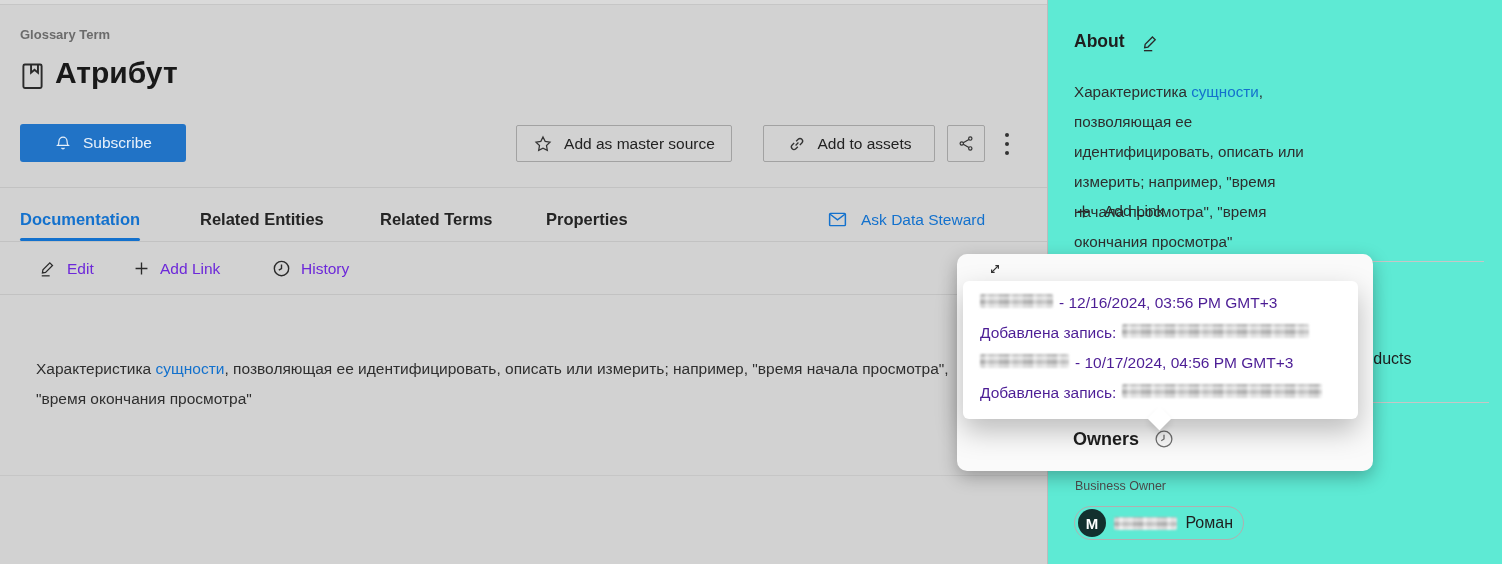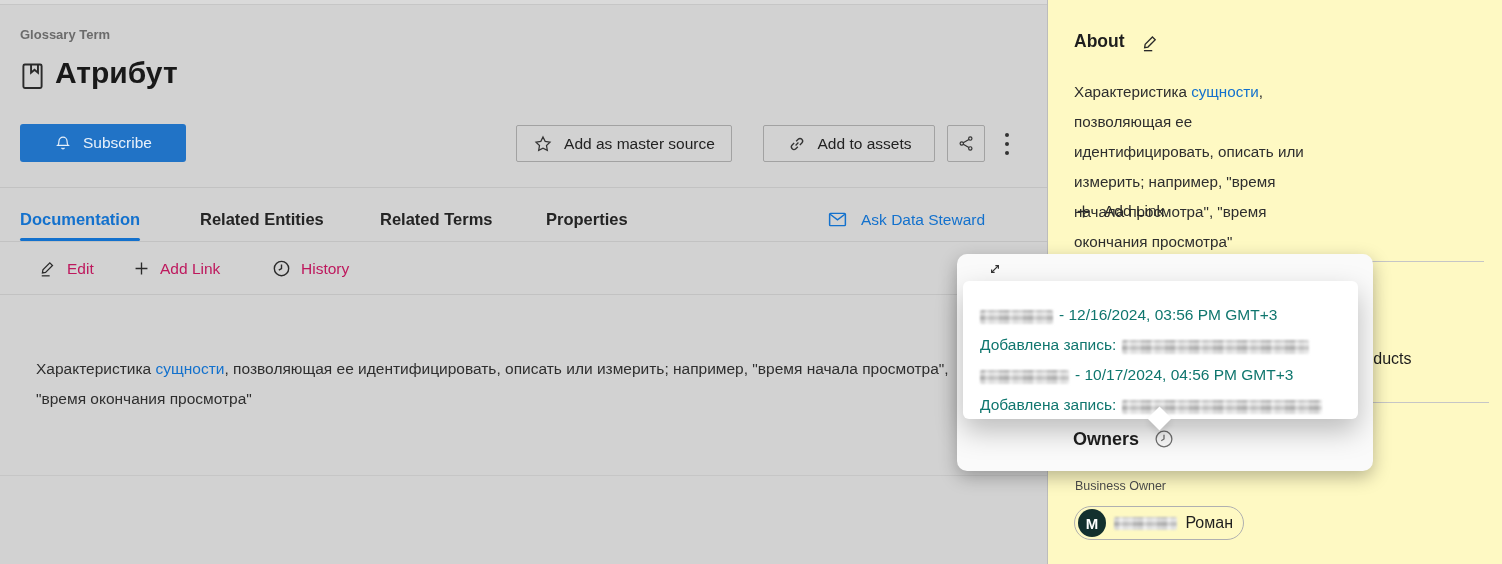--- a/index.html
+++ b/index.html
@@ -24,29 +24,29 @@
 
   .tabsbar{position:absolute;left:0;top:187px;width:1047px;height:55px;border-top:1px solid #c2c2c2;border-bottom:1px solid #c2c2c2;}
   .tab{position:absolute;top:9px;height:45px;display:flex;align-items:center;font-size:16.5px;font-weight:600;color:#242424;cursor:pointer;}
   .tab.active{color:#1371cd;}
   .tab.active::after{content:"";position:absolute;left:0;right:0;bottom:1px;height:3px;background:#1371cd;border-radius:2px;}
   .tab-doc{left:20px;} .tab-re{left:200px;} .tab-rt{left:380px;} .tab-pr{left:546px;}
   .ask-link{position:absolute;left:827px;top:9px;height:45px;display:flex;align-items:center;gap:13px;
             font-size:15.5px;font-weight:400;color:#1371cd;cursor:pointer;}
 
   .toolbar{position:absolute;left:0;top:242px;width:1047px;height:53px;border-bottom:1px solid #c2c2c2;}
-  .tool{position:absolute;top:0;height:53px;display:flex;align-items:center;gap:9px;font-size:15.5px;color:#be185d;cursor:pointer;}
+  .tool{position:absolute;top:0;height:53px;display:flex;align-items:center;gap:9px;font-size:15.5px;color:#6d28d9;cursor:pointer;}
   .tool-edit{left:38px;} .tool-addlink{left:132px;} .tool-history{left:271px;}
 
   .desc{position:absolute;left:36px;top:338px;width:920px;font-size:15.5px;line-height:30px;color:#2e2e2e;}
   a.lnk{color:#1371cd;text-decoration:none;cursor:pointer;}
   .main-divider{position:absolute;left:0;top:475px;width:1047px;height:1px;background:#c6c6c6;}
 
   
-  .sidebar{position:absolute;left:1047px;top:0;width:455px;height:564px;background:#fef9c3;border-left:1px solid #bcbcbc;}
+  .sidebar{position:absolute;left:1047px;top:0;width:455px;height:564px;background:#5eead4;border-left:1px solid #bcbcbc;}
   .about-title{position:absolute;left:26px;top:31px;font-size:17.5px;font-weight:700;color:#1e1e1e;margin:0;}
   .about-pencil{position:absolute;left:92px;top:33px;cursor:pointer;}
   .about-par{position:absolute;left:26px;top:62px;width:246px;font-size:15.2px;line-height:30px;color:#2e2e2e;}
   .about-addlink{position:absolute;left:26px;top:196px;height:30px;display:flex;align-items:center;gap:11px;font-size:15.5px;color:#2a2a2a;cursor:pointer;}
   .sb-div1{position:absolute;left:26px;top:261px;width:410px;height:1px;background:#c6c6c6;}
   .sb-partial{position:absolute;left:311px;top:350px;font-size:16px;color:#1c1c1c;}
   .sb-div2{position:absolute;left:26px;top:402px;width:415px;height:1px;background:#c6c6c6;}
   .biz-label{position:absolute;left:27px;top:479px;font-size:12.5px;color:#4d4d4d;}
   .owner-chip{position:absolute;left:26px;top:506px;width:170px;height:34px;border:1px solid #b0b0b0;border-radius:17px;
               display:flex;align-items:center;gap:8px;padding:0 10px 0 3px;cursor:pointer;}
@@ -58,21 +58,21 @@
   .flyout{position:absolute;left:957px;top:254px;width:416px;height:217px;background:#fafafa;border-radius:10px;
           box-shadow:0 6px 18px rgba(0,0,0,.28);}
   .flyout-expand{position:absolute;left:29px;top:6px;cursor:pointer;}
   .owners-row{position:absolute;left:116px;top:174px;display:flex;align-items:center;gap:14px;}
   .owners-title{font-size:18px;font-weight:700;color:#1e1e1e;margin:0;}
 
   .tooltip{position:absolute;left:963px;top:281px;width:395px;height:138px;background:#fff;border-radius:6px;
            box-shadow:0 12px 28px rgba(0,0,0,.25);padding:13px 0 0 17px;}
   .caret{position:absolute;left:188px;bottom:-8px;width:17px;height:17px;background:#fff;transform:rotate(45deg);
          box-shadow:3px 3px 6px rgba(0,0,0,.10);}
-  .t-row{display:flex;align-items:flex-end;height:30px;font-size:15.5px;color:#0f766e;gap:6px;white-space:nowrap;}
+  .t-row{display:flex;align-items:flex-start;height:30px;font-size:15.5px;color:#4c1d95;gap:6px;white-space:nowrap;}
 
   .blur{height:14px;border-radius:2px;
         background:
           repeating-linear-gradient(0deg, rgba(255,255,255,.38) 0 4px, rgba(0,0,0,.07) 4px 8px),
           repeating-linear-gradient(90deg,#bdbdbd 0 5px,#e3e3e3 5px 9px,#cfcfcf 9px 14px,#dadada 14px 19px,#c3c3c3 19px 24px);
         filter:blur(1.2px);}
   .blur-a{width:73px;} .blur-b{width:187px;} .blur-c{width:89px;} .blur-d{width:200px;}
   .blur-name{width:78px;height:13px;}
 
   svg{display:block;}

